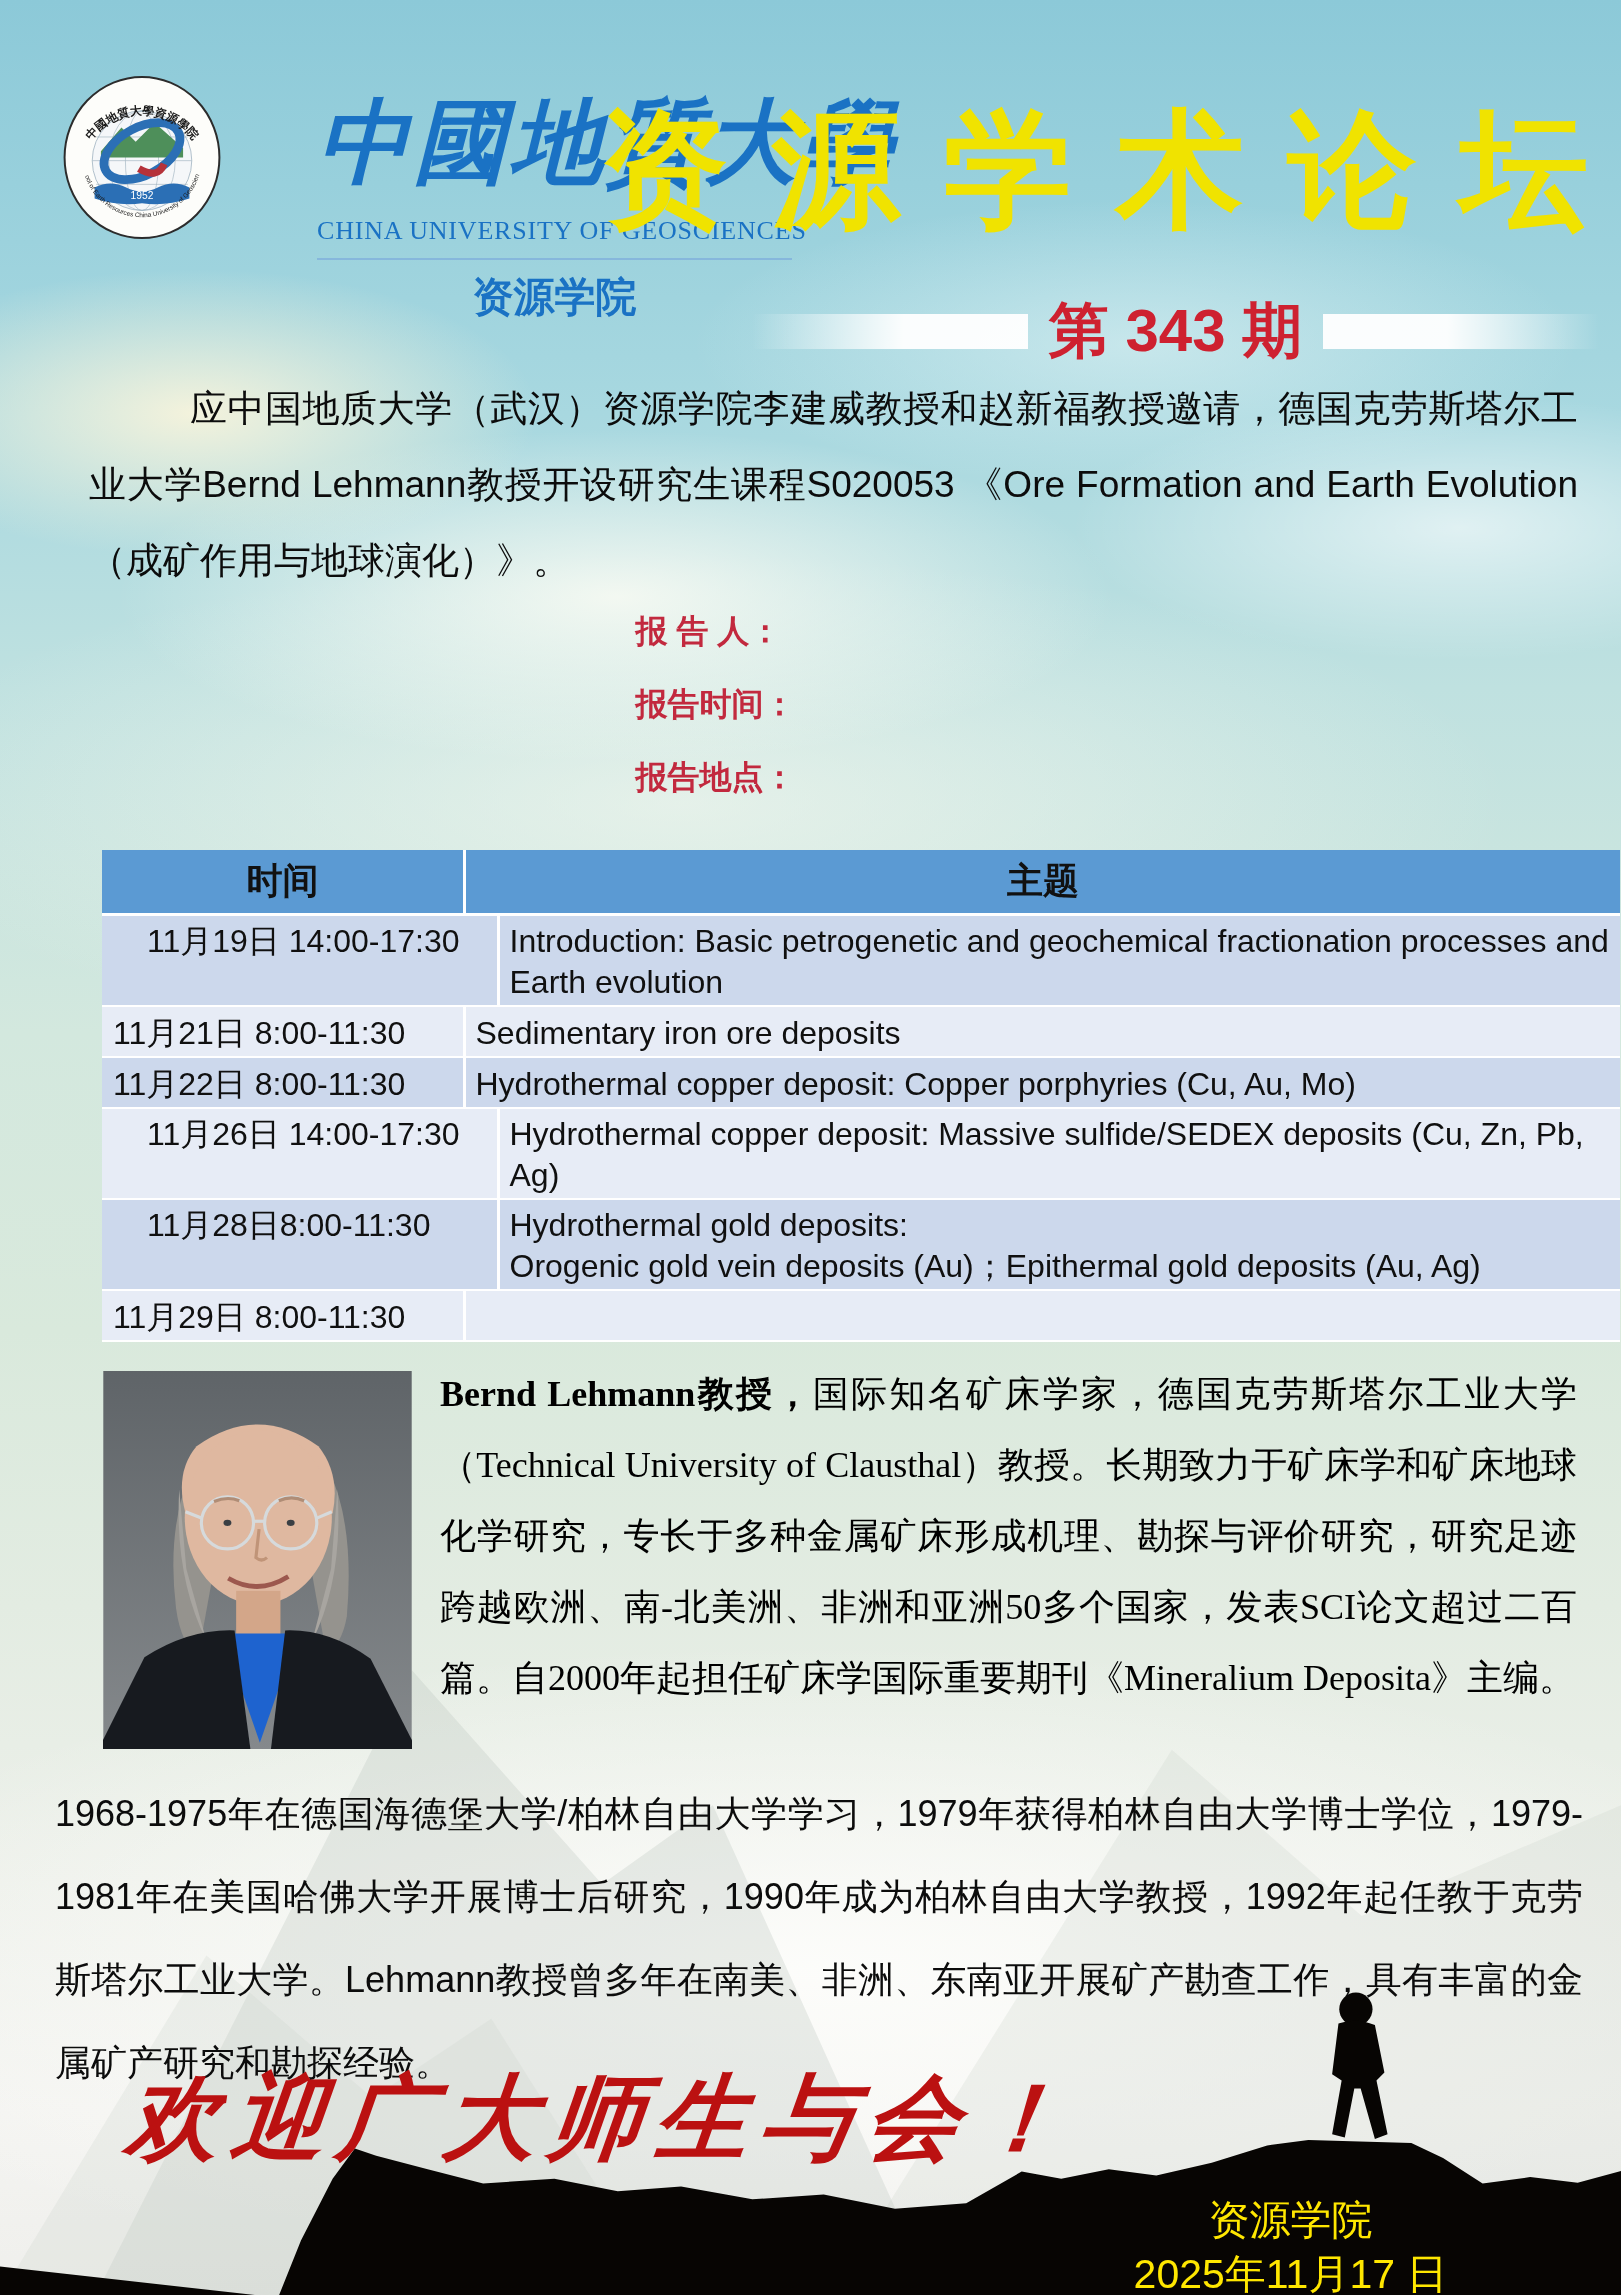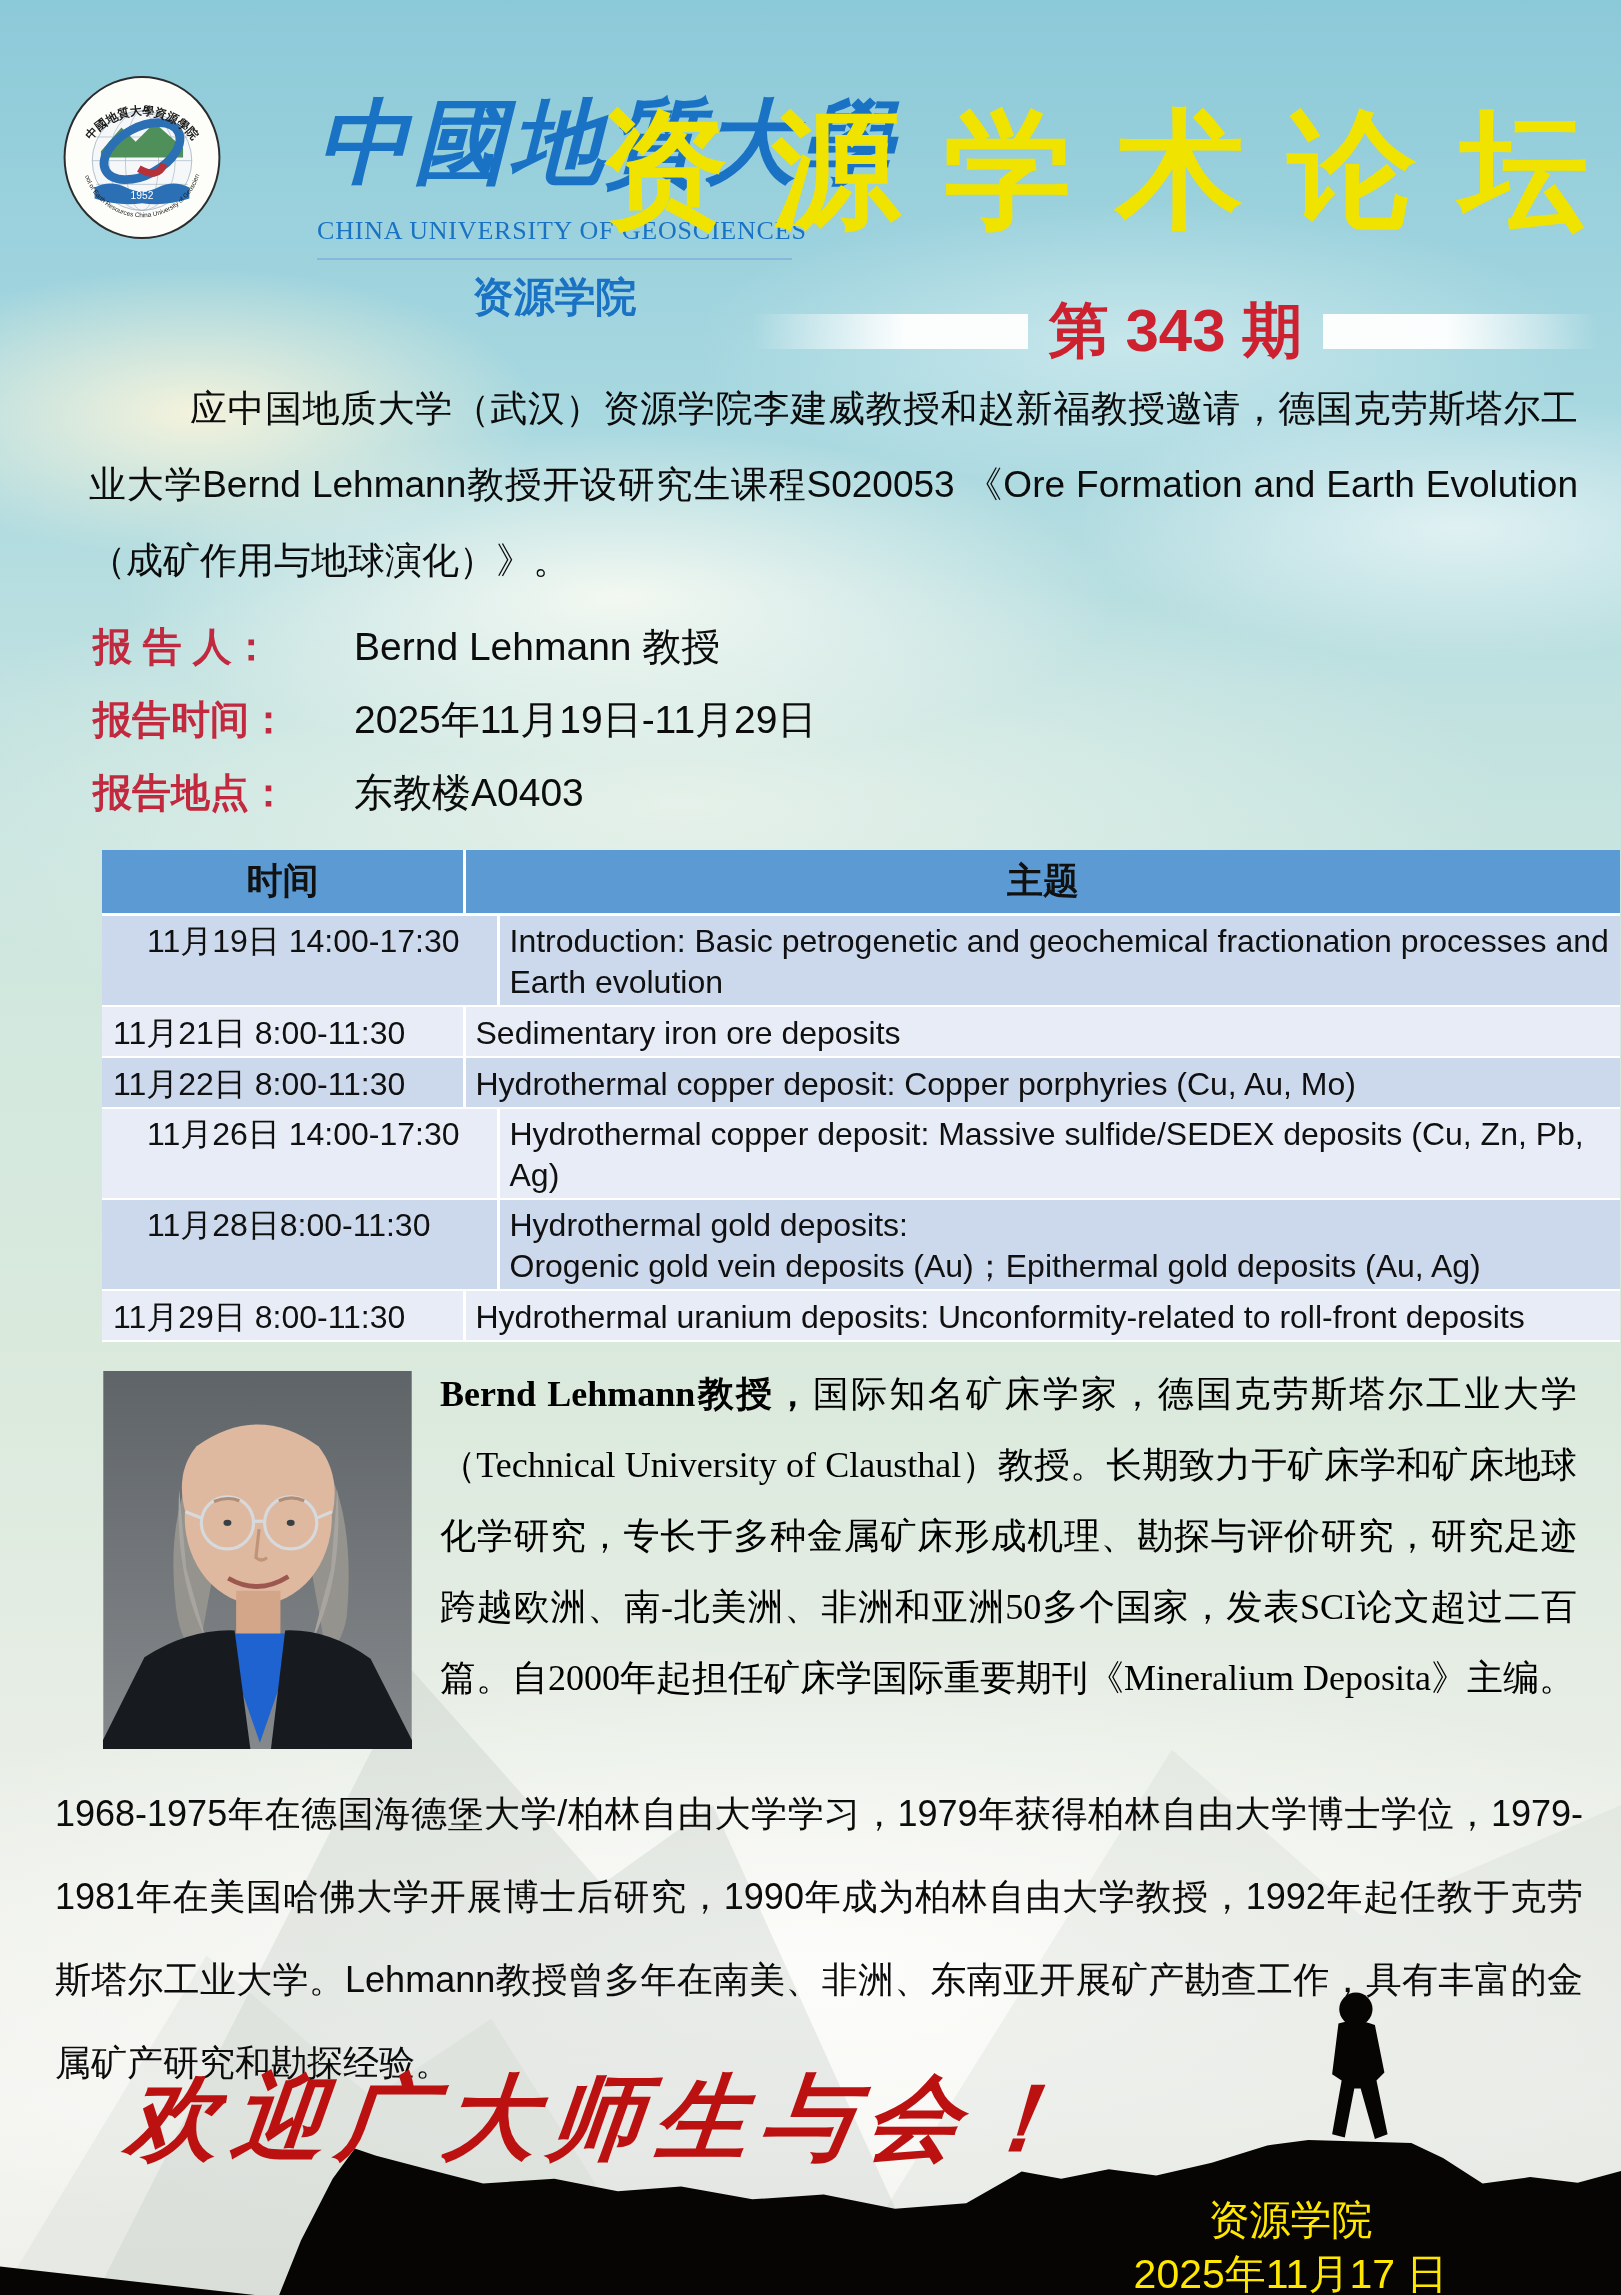--- a/index.html
+++ b/index.html
@@ -44,21 +44,21 @@
   .issue-bar.l{background:linear-gradient(90deg,rgba(255,255,255,0),rgba(255,255,255,.95) 55%);}
   .issue-bar.r{background:linear-gradient(270deg,rgba(255,255,255,0),rgba(255,255,255,.95) 55%);}
   .issue-text{font-size:60px;font-weight:bold;color:#ce2130;white-space:nowrap;}
 
   
   .intro{left:89px;top:371px;width:1489px;font-size:37px;line-height:76px;
          text-indent:101px;text-align:justify;color:#0c0c0c;}
 
   
   .info{left:93px;top:610px;width:1346px;}
-  .info-row{height:73px;display:flex;align-items:center;font-size:39px;}
+  .info-row{height:73px;display:flex;align-items:center;font-size:32px;flex-direction:column;}
   .info-label{color:#c2293e;font-weight:bold;width:261px;flex:0 0 261px;}
   .info-value{color:#0c0c0c;}
 
   
   .schedule{left:54px;top:850px;width:1518px;margin-left:48px;}
   .trow{display:flex;border-bottom:2.4px solid #fff;}
   .thead{height:63px;background:#5b9ad3;border-bottom:3.2px solid #fff;}
   .thead .cell{font-family:"Liberation Serif","DejaVu Serif",serif;
                font-weight:bold;font-size:36px;color:#111;
                display:flex;align-items:center;justify-content:center;}
@@ -195,21 +195,20 @@
         <div class="cell c-time">11月26日 14:00-17:30</div>
         <div class="cell c-topic">Hydrothermal copper deposit: Massive sulfide/SEDEX deposits (Cu, Zn, Pb, Ag)</div>
       </div>
       <div class="trow row-dark h112">
         <div class="cell c-time">11月28日8:00-11:30</div>
         <div class="cell c-topic">Hydrothermal gold deposits:
 Orogenic gold vein deposits (Au)；Epithermal gold deposits (Au, Ag)</div>
       </div>
       <div class="trow row-light h62">
         <div class="cell c-time">11月29日 8:00-11:30</div>
-        <div class="cell c-topic">Hydrothermal uranium deposits: Unconformity-related to roll-front deposits</div>
       </div>
     </div>
   </div>
 
   <svg class="layer photo" width="309" height="378" viewBox="0 0 390 478">
     <defs>
       <linearGradient id="phbg" x1="0" y1="0" x2="0" y2="1">
         <stop offset="0" stop-color="#5f6468"></stop>
           <stop offset="1" stop-color="#85898c"></stop>
       </linearGradient>

